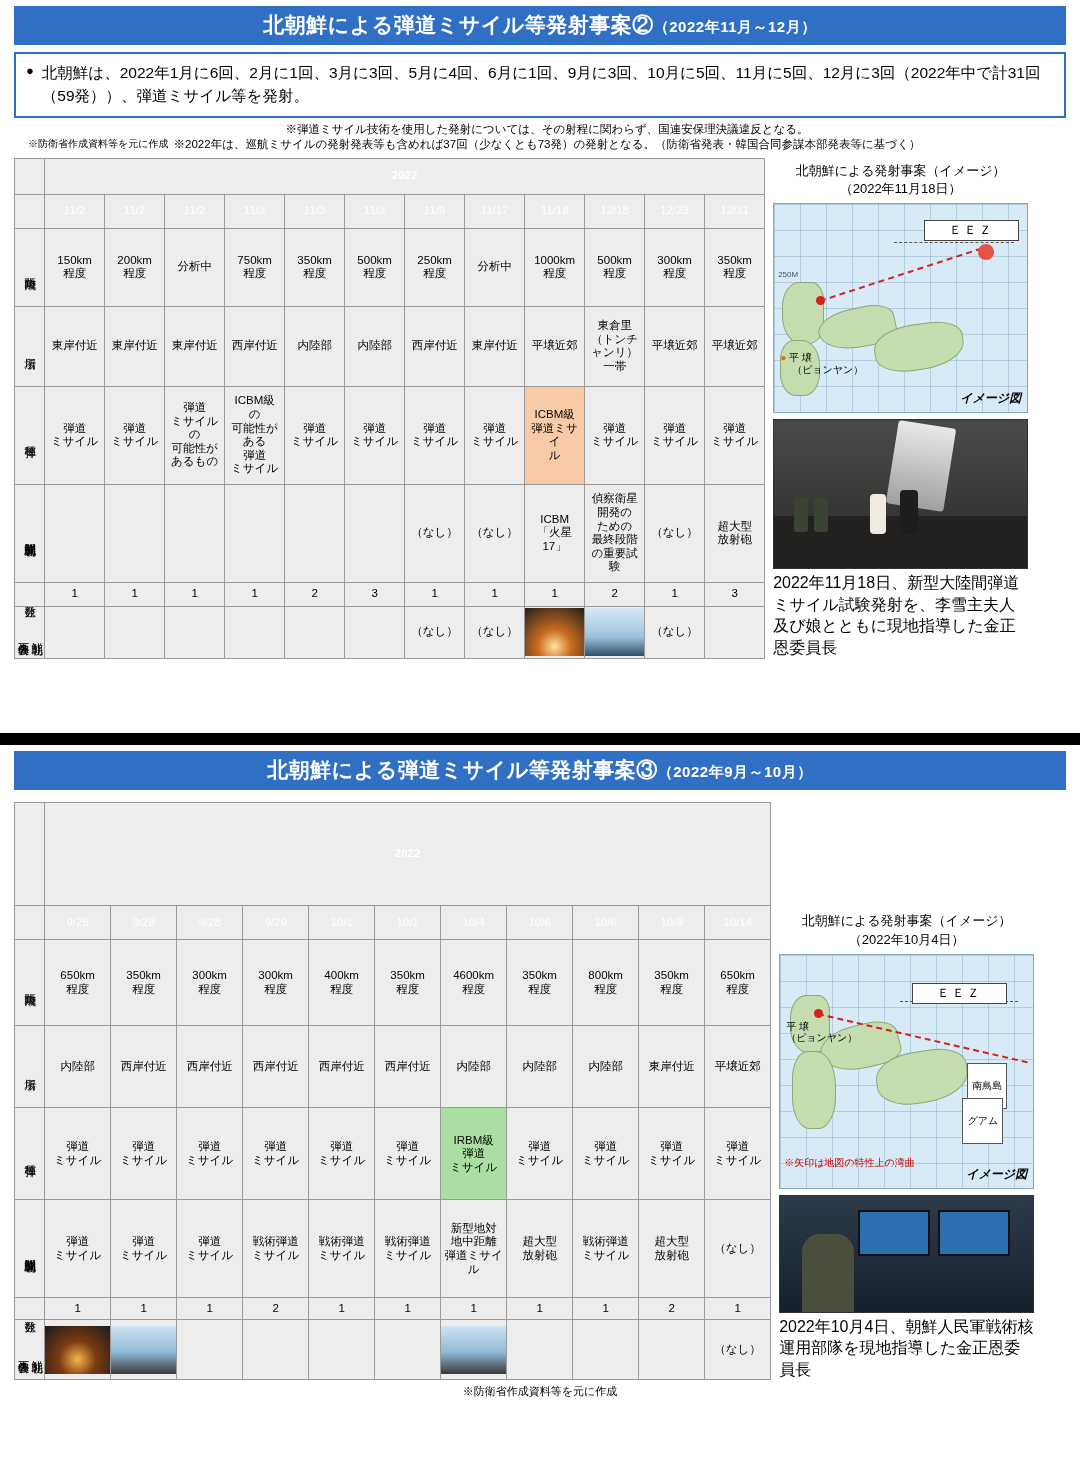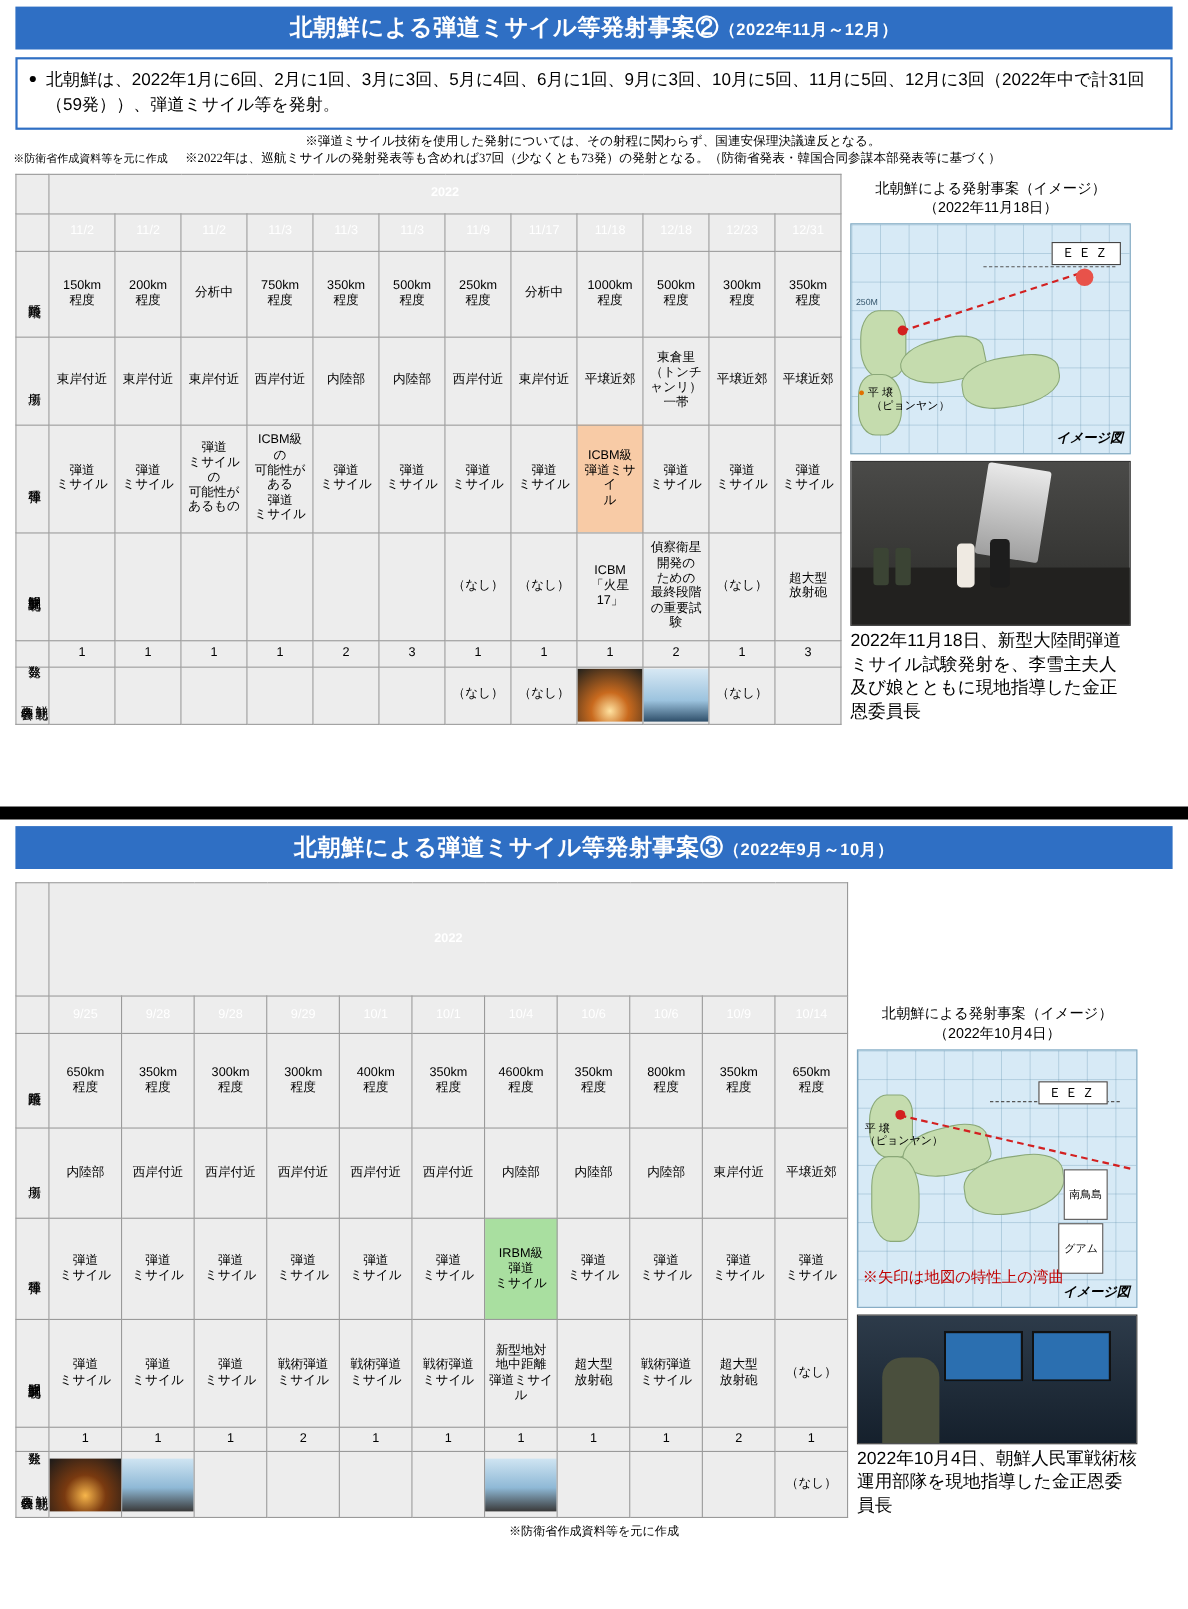--- a/index.html
+++ b/index.html
@@ -32,21 +32,21 @@
     margin:7px 14px 0 14px;
     border:2px solid #2F6FC4;
     padding:7px 10px 8px 10px;
     display:flex;
     gap:8px;
     align-items:flex-start;
   }
   .bullet-dot { font-size:13px; line-height:20px; }
   .bullet-text { font-size:15.5px; line-height:1.5; }
 
-  .notes { margin:4px 14px 0 12px; position:relative; height:34px;font-family:Liberation Serif, serif; }
+  .notes { margin:4px 14px 0 28px; position:relative; height:34px; }
   .note-line { font-size:11.5px; line-height:15px; text-align:center; }
   .src-left { position:absolute; left:0; top:15px; font-size:10px; }
 
   
   .tblwrap { position:relative; margin:2px 14px 0 14px; display:flex; gap:8px; }
   table.grid { border-collapse:collapse; table-layout:fixed; }
   table.grid td, table.grid th {
     border:1px solid #9a9a9a;
     font-size:11.5px;
     text-align:center;
@@ -87,33 +87,33 @@
     background-image:
       linear-gradient(to right, rgba(90,140,170,.30) 1px, transparent 1px),
       linear-gradient(to bottom, rgba(90,140,170,.30) 1px, transparent 1px);
     background-size:26px 26px;
   }
   .land {
     position:absolute; background:#C5DCAE; border:1px solid #8aa878;
   }
   .eez-label {
     position:absolute; background:#fff; border:1px solid #444;
-    font-size:12px; padding:1px 8px; letter-spacing:3px;
+    font-size:12px; padding:1px 24px; letter-spacing:3px;
   }
   .eez-line { position:absolute; border-top:1px dashed #555; }
   .traj { position:absolute; height:0; border-top:2px dashed #D32020; transform-origin:left center; }
   .dot-red { position:absolute; width:9px; height:9px; border-radius:50%; background:#D32020; }
   .blob-red { position:absolute; width:16px; height:16px; border-radius:50%; background:#E8524A; }
   .pyong {
     position:absolute; font-size:10px; line-height:1.15; text-align:left;
   }
   .pyong .mk { color:#E07000; }
   .img-label { position:absolute; background:#fff; border:1px solid #555; font-size:10px; padding:15px 4px; }
   .imagezu { position:absolute; right:6px; bottom:5px; font-size:12px; font-weight:bold; font-style:italic; }
-  .mapnote { position:absolute; left:4px; bottom:18px; font-size:14px; color:#C00000; }
+  .mapnote { position:absolute; left:4px; bottom:18px; font-size:10px; color:#C00000; }
 
   .photo {
     position:relative; width:255px; height:150px; margin-top:6px;
     background:linear-gradient(#4a4a48,#2a2a28); overflow:hidden; border:1px solid #333;
   }
   .photo.p2 { height:118px; background:linear-gradient(#2d3b4a,#15202c); }
   .cap { width:255px; font-size:16px; line-height:1.35; margin-top:3px; }
 
   
   .thumb { width:100%; height:48px; display:block; }
@@ -708,21 +708,21 @@
           <div class="land" style="left:12px; top:96px; width:44px; height:78px; border-radius:35% 45% 40% 40%;"></div>
           <div class="eez-line" style="left:120px; top:46px; width:118px;"></div>
           <div class="eez-label" style="right:26px; top:28px;">ＥＥＺ</div>
           <div class="traj" style="left:38px; top:58px; width:215px; transform:rotate(13deg);"></div>
           <div class="dot-red" style="left:34px; top:54px;"></div>
           <div class="pyong" style="left:6px; top:66px;">
             <span>平 壌</span><br>
             <span>（ピョンヤン）</span>
           </div>
           <div class="img-label" style="right:26px; top:108px;">南鳥島</div>
-          <div class="img-label" style="right:30px; bottom:30px;">グアム</div>
+          <div class="img-label" style="right:30px; bottom:44px;">グアム</div>
           <div class="mapnote">※矢印は地図の特性上の湾曲</div>
           <div class="imagezu">イメージ図</div>
         </div>
 
         <div class="photo p2">
           <div style="position:absolute; left:78px; top:14px; width:72px; height:46px; background:#2b6fb0; border:2px solid #111;"></div>
           <div style="position:absolute; left:158px; top:14px; width:72px; height:46px; background:#2b6fb0; border:2px solid #111;"></div>
           <div style="position:absolute; left:22px; bottom:0; width:52px; height:78px; background:#4a4f3d; border-radius:18px 18px 0 0;"></div>
         </div>
         <div class="cap">2022年10月4日、朝鮮人民軍戦術核運用部隊を現地指導した金正恩委員長</div>

